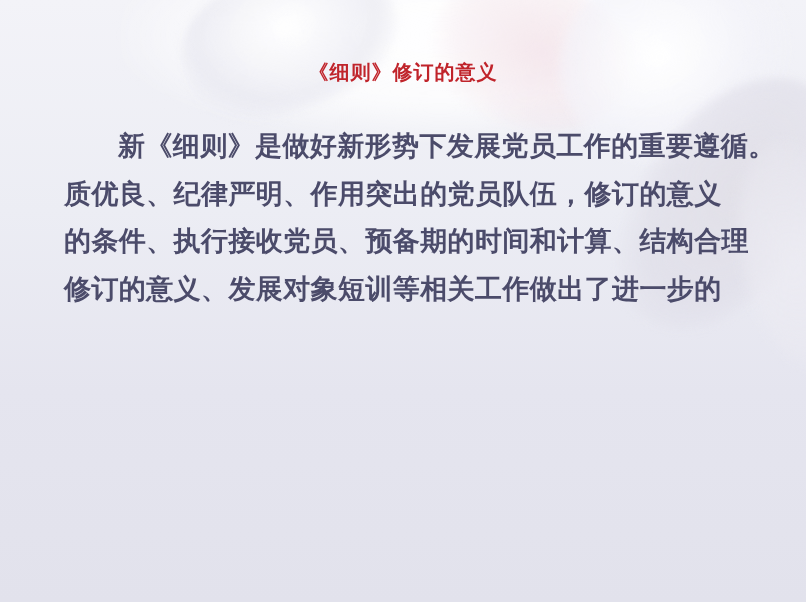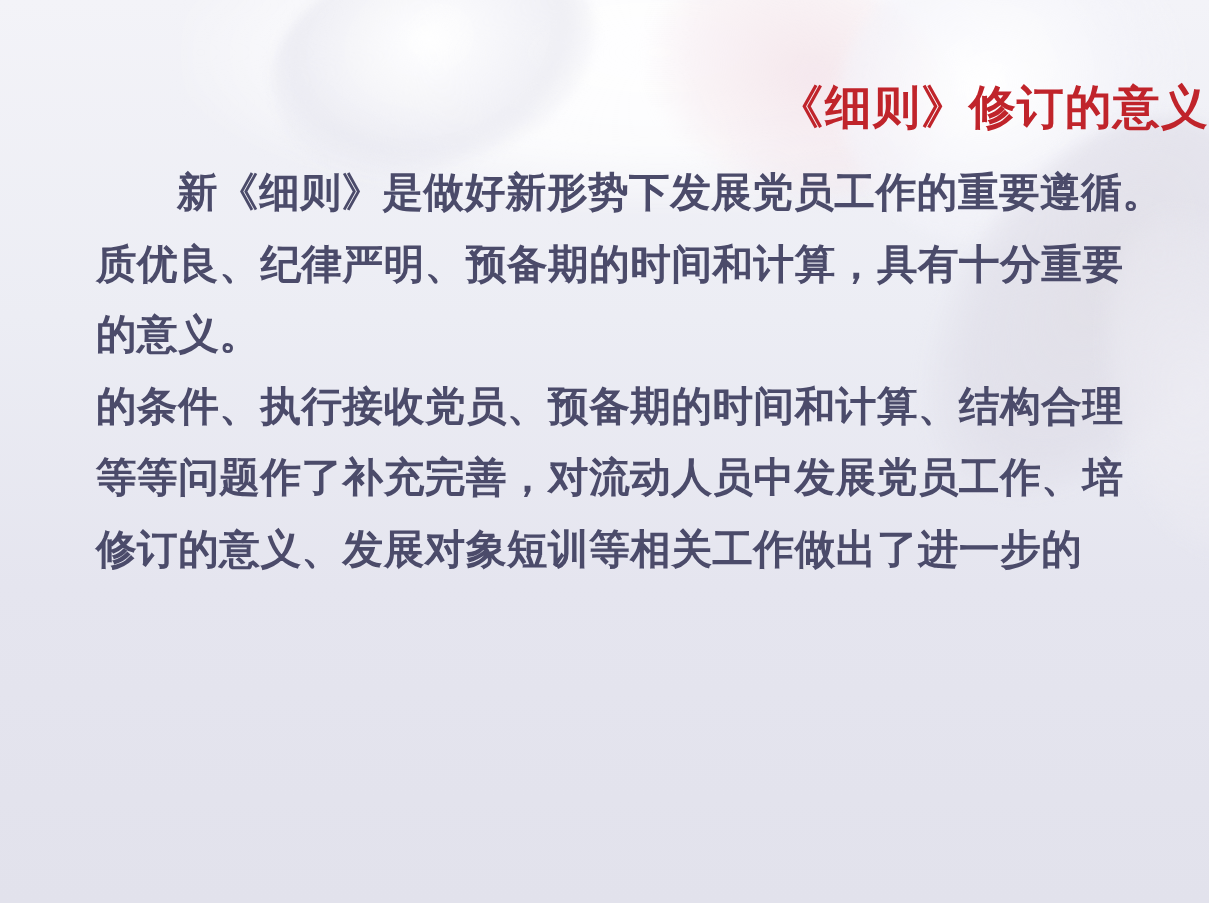--- a/index.html
+++ b/index.html
@@ -54,31 +54,31 @@
     left: 742px; top: 140px; width: 120px; height: 230px;
     background: radial-gradient(ellipse at 40% 50%, rgba(236,235,242,0.9) 0%, rgba(236,235,242,0.4) 60%, rgba(236,235,242,0) 82%);
     border-radius: 50%;
     transform: rotate(-12deg);
     filter: blur(6px);
   }
 
   .title {
     position: relative;
     margin-top: 52px;
-    text-align: right;
-    font-size: 31px;
+    text-align: center;
+    font-size: 20px;
     font-weight: 700;
     letter-spacing: 1px;
     color: #c0242b;
     line-height: 40px;
     z-index: 2;
   }
   .body-text {
     position: relative;
-    margin-top: 13px;
+    margin-top: 31px;
     padding: 0 61px 0 64px;
     z-index: 2;
   }
   .line {
     font-size: 27px;
     font-weight: 700;
     color: #4b4b6a;
     line-height: 47.5px;
     height: 47.5px;
     letter-spacing: 0.4px;
@@ -95,20 +95,18 @@
   <div class="decor petal-top-left"></div>
   <div class="decor petal-pink"></div>
   <div class="decor petal-flower-topright"></div>
   <div class="decor petal-right"></div>
   <div class="decor petal-right-edge"></div>
 
   <div class="title">《细则》修订的意义</div>
 
   <div class="body-text">
     <div class="line indent">新《细则》是做好新形势下发展党员工作的重要遵循。</div>
-    <div class="line">质优良、纪律严明、预备期的时间和计算，具有十分重要</div>
-    <div class="line">的意义。</div>
+    <div class="line">质优良、纪律严明、作用突出的党员队伍，修订的意义</div>
     <div class="line">的条件、执行接收党员、预备期的时间和计算、结构合理</div>
-    <div class="line">等等问题作了补充完善，对流动人员中发展党员工作、培</div>
     <div class="line">修订的意义、发展对象短训等相关工作做出了进一步的</div>
   </div>
 
 </div>
 
 </body></html>

